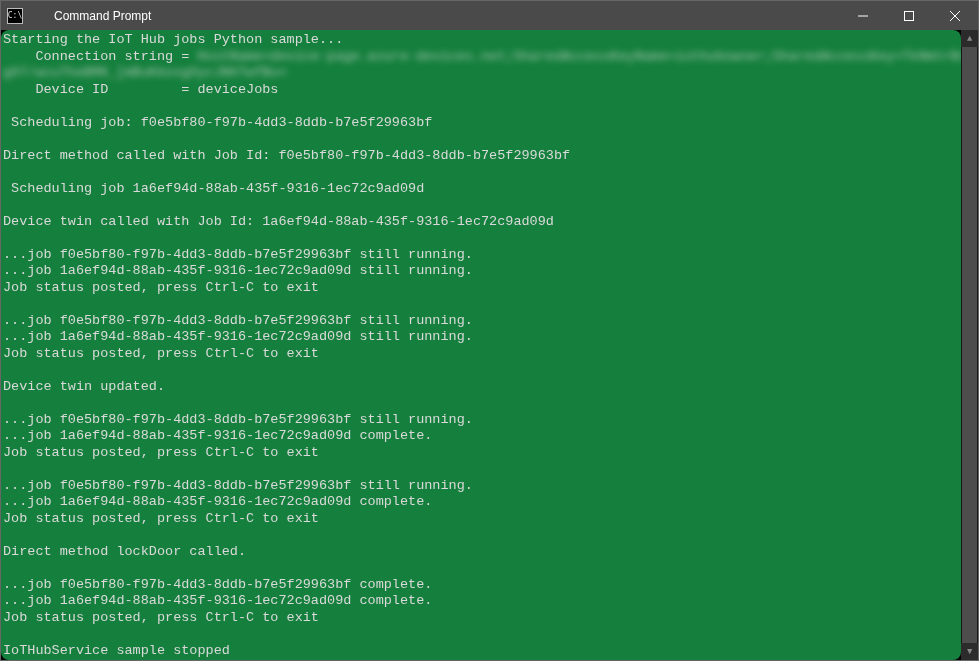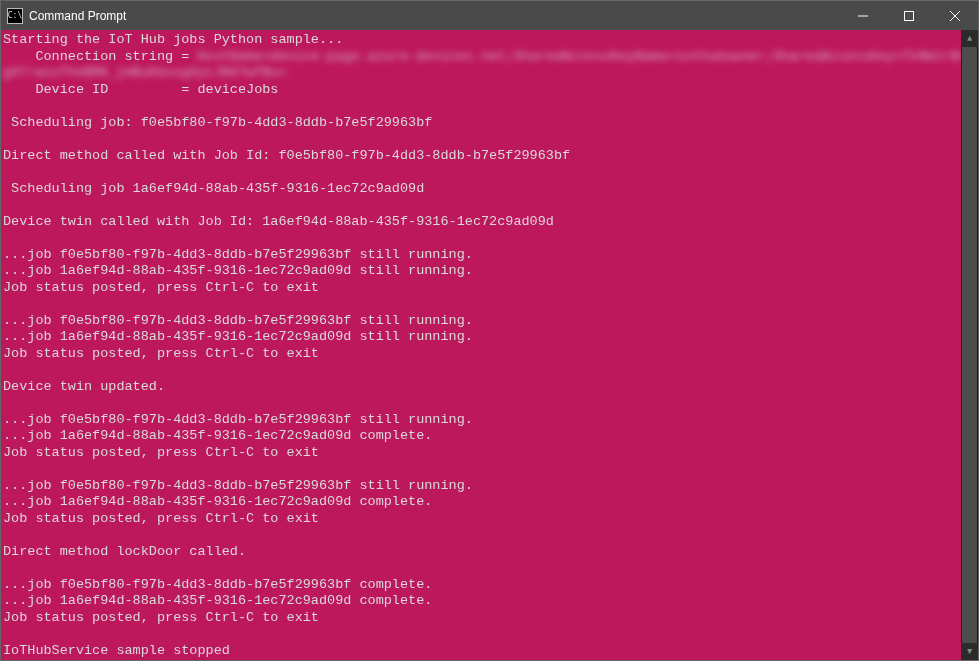--- a/index.html
+++ b/index.html
@@ -31,21 +31,21 @@
       margin-right: 6px;
       background: #000;
       border: 1px solid #bbb;
       display: inline-flex;
       align-items: center;
       justify-content: center;
       font-size: 8px;
       color:#ddd;
       font-family: Consolas, monospace;
     }
-    .titlebar .title-text { flex: 0 0 auto; }
+    .titlebar .title-text { flex: 0 0 auto; margin-left: 25px; }
     .titlebar .spacer { flex: 1 1 auto; }
     .winbtn {
       width: 46px;
       height: 30px;
       display: inline-flex;
       align-items: center;
       justify-content: center;
       color: #fff;
     }
     .winbtn svg { display:block; }
@@ -53,28 +53,29 @@
       flex: 1 1 auto;
       background: #000;
       display: flex;
       border-left: 1px solid #666;
       border-right: 1px solid #666;
       border-bottom: 1px solid #666;
       overflow: hidden;
     }
     .console {
       flex: 1 1 auto;
-      background: #be185d;
+      background: #15803d;
       color: #d9d9d9;
       font-size: 13.5px;
       line-height: 16.5px;
       white-space: pre;
       padding: 2px 2px 2px 2px;
       overflow: hidden;
       font-family: Consolas, "Courier New", monospace;
+      border-radius: 8px;
     }
     .scrollbar {
       width: 17px;
       background: #2b2b2b;
       display: flex;
       flex-direction: column;
     }
     .scrollbar .arrow {
       height: 17px;
       display:flex; align-items:center; justify-content:center;

